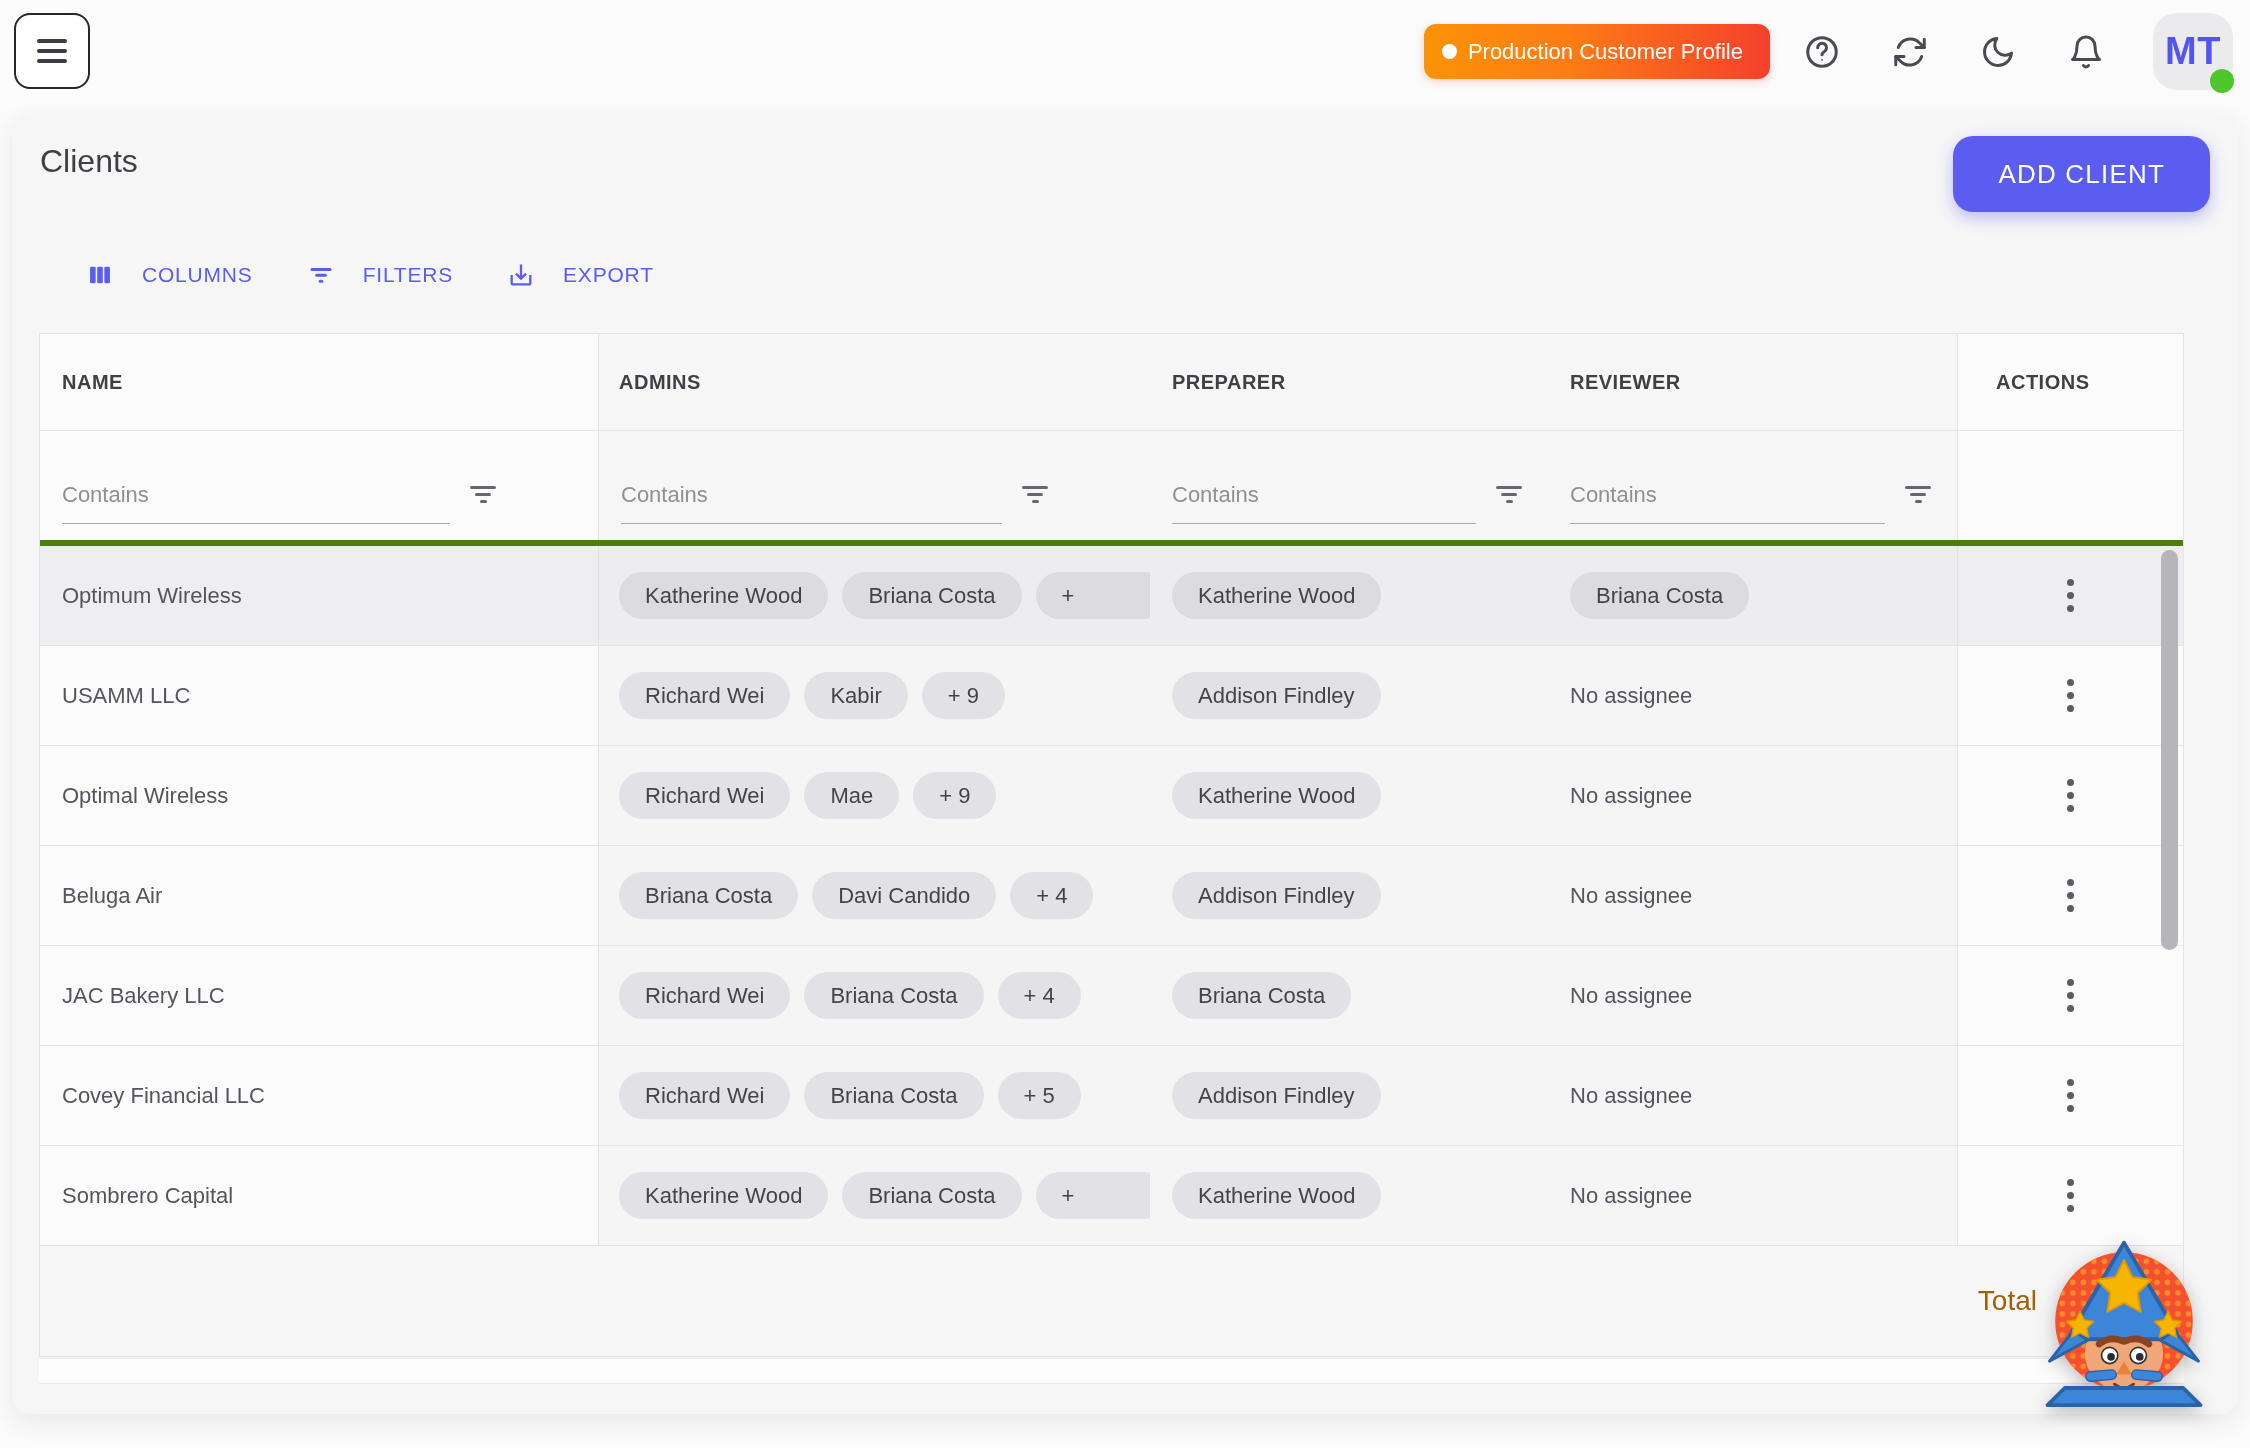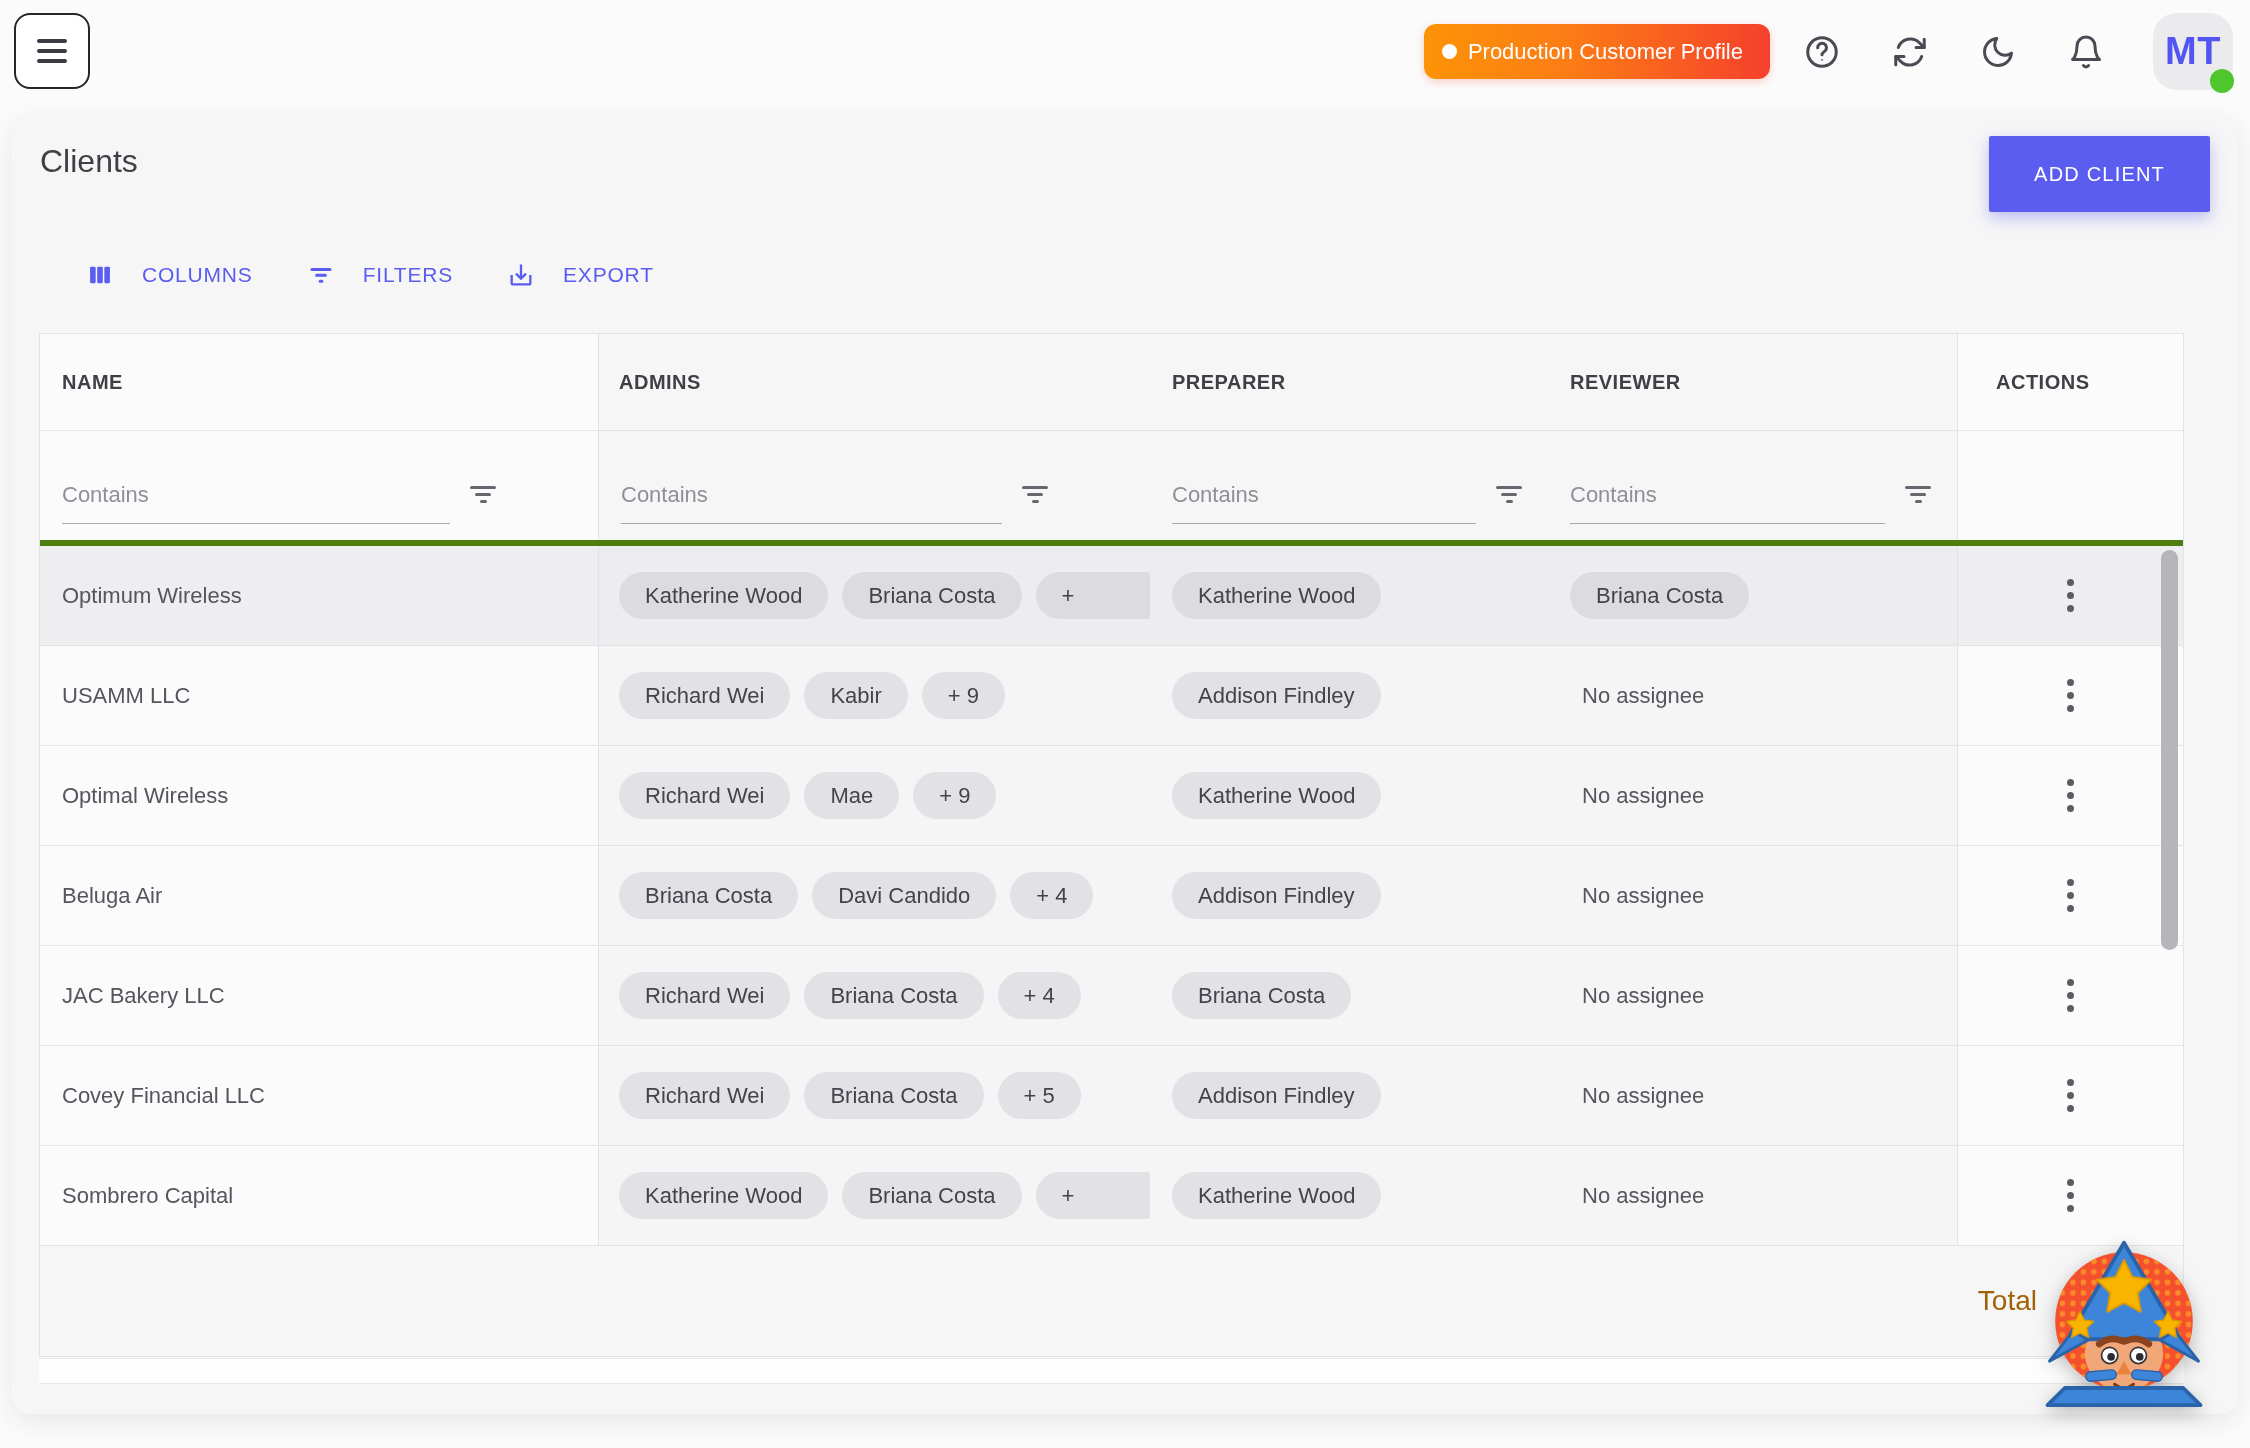--- a/index.html
+++ b/index.html
@@ -24,22 +24,22 @@
   .icon-btn svg{stroke:#4a4a52;fill:none;stroke-width:2;stroke-linecap:round;stroke-linejoin:round;}
   .avatar{position:relative;width:80px;height:77px;margin-left:45px;border-radius:24px;background:#ebebee;
           display:flex;align-items:center;justify-content:center;cursor:pointer;}
   .avatar .initials{font-size:38px;font-weight:bold;color:#5355f2;letter-spacing:.5px;}
   .avatar .status{position:absolute;right:-1px;bottom:-3px;width:24px;height:24px;border-radius:50%;background:var(--online,#4fc62b);}
 
   
   .card{position:absolute;left:12px;top:115px;width:2226px;height:1299px;border-radius:18px;
         background:#f6f6f7;box-shadow:0 8px 26px rgba(40,40,60,.09);}
   .page-title{position:absolute;left:28px;top:28px;font-size:32px;font-weight:500;color:#3f3f46;}
-  .add-btn{position:absolute;right:28px;top:21px;height:76px;padding:0 45px;border:none;border-radius:2px;
-           background:var(--accent,#5b5cf0);color:#fff;font-size:20px;font-weight:500;letter-spacing:1.2px;
+  .add-btn{position:absolute;right:28px;top:21px;height:76px;padding:0 45px;border:none;border-radius:20px;
+           background:var(--accent,#5b5cf0);color:#fff;font-size:26px;font-weight:500;letter-spacing:1.2px;
            font-family:inherit;cursor:pointer;box-shadow:0 6px 16px rgba(92,92,240,.38);}
 
   .toolbar{position:absolute;left:74px;top:146px;display:flex;gap:54px;}
   .tb-btn{display:flex;align-items:center;gap:28px;color:var(--accent,#5b5cf0);font-size:21px;font-weight:500;
           letter-spacing:.8px;cursor:pointer;}
   .tb-btn svg{fill:var(--accent,#5b5cf0);}
 
   
   .grid{position:absolute;left:27px;top:218px;width:2145px;border:1px solid #e4e4e8;background:#f6f6f7;}
   .grow{display:grid;grid-template-columns:559px 551px 398px 409px 226px;}
@@ -63,21 +63,21 @@
   .funnel i:nth-child(3){width:7px;}
   .underline{height:1px;background:#a9a9af;margin-top:15px;width:calc(100% - 48px);}
 
   .row{height:100px;border-bottom:1px solid #e4e4e8;cursor:pointer;}
   .row .mid{background:#f5f5f6;}
   .c-name{font-size:22px;color:#55555e;white-space:nowrap;overflow:hidden;}
   .c-admins{gap:14px;overflow:hidden;}
   .chip{height:47px;line-height:47px;padding:0 26px;border-radius:24px;background:#e2e2e6;
         color:#43434b;font-size:22px;white-space:nowrap;flex:0 0 auto;}
   .chip.clipped{min-width:132px;}
-  .plain{font-size:22px;color:#55555e;margin-left:12px;}
+  .plain{font-size:22px;color:#55555e;}
   .kebab{display:flex;flex-direction:column;gap:6px;padding:14px;cursor:pointer;}
   .kebab i{width:7px;height:7px;border-radius:50%;background:#5c5c64;}
   .row.hovered .pin{background:#eeeef0;}
   .row.hovered .mid{background:#ededef;}
   .row.hovered .chip{background:#dcdce0;}
 
   .gfooter{height:110px;display:flex;align-items:center;justify-content:flex-end;padding-right:146px;background:#f6f6f7;}
   .gfooter span{font-size:28px;color:#a16207;}
 
   .vscroll{position:absolute;right:5px;top:216px;width:17px;height:400px;border-radius:9px;background:#b5b5ba;}

